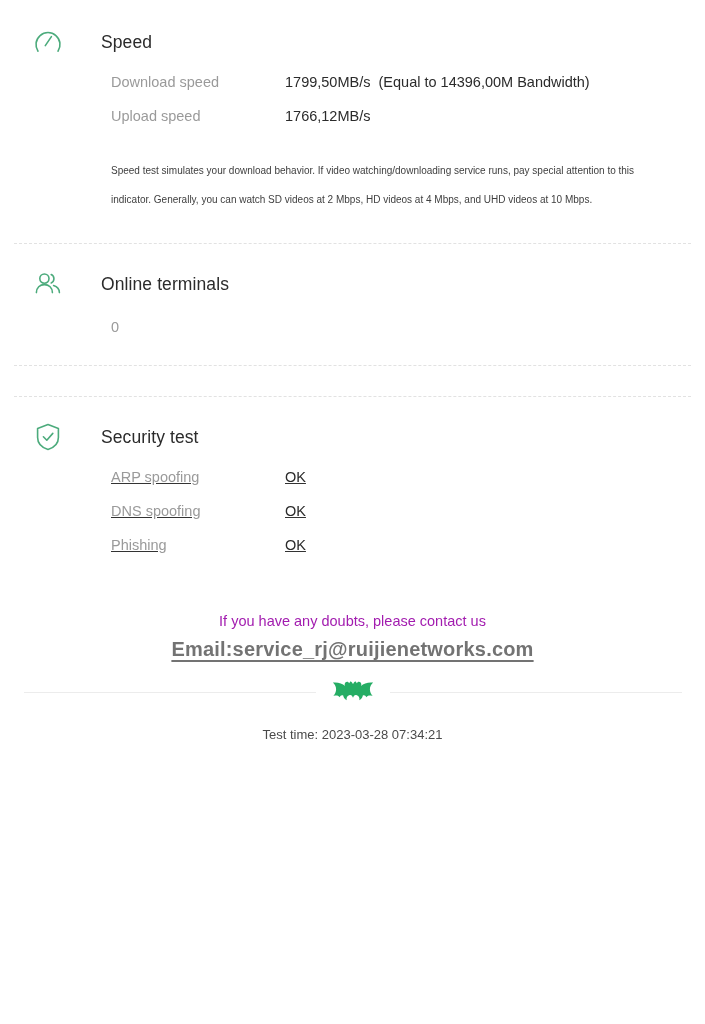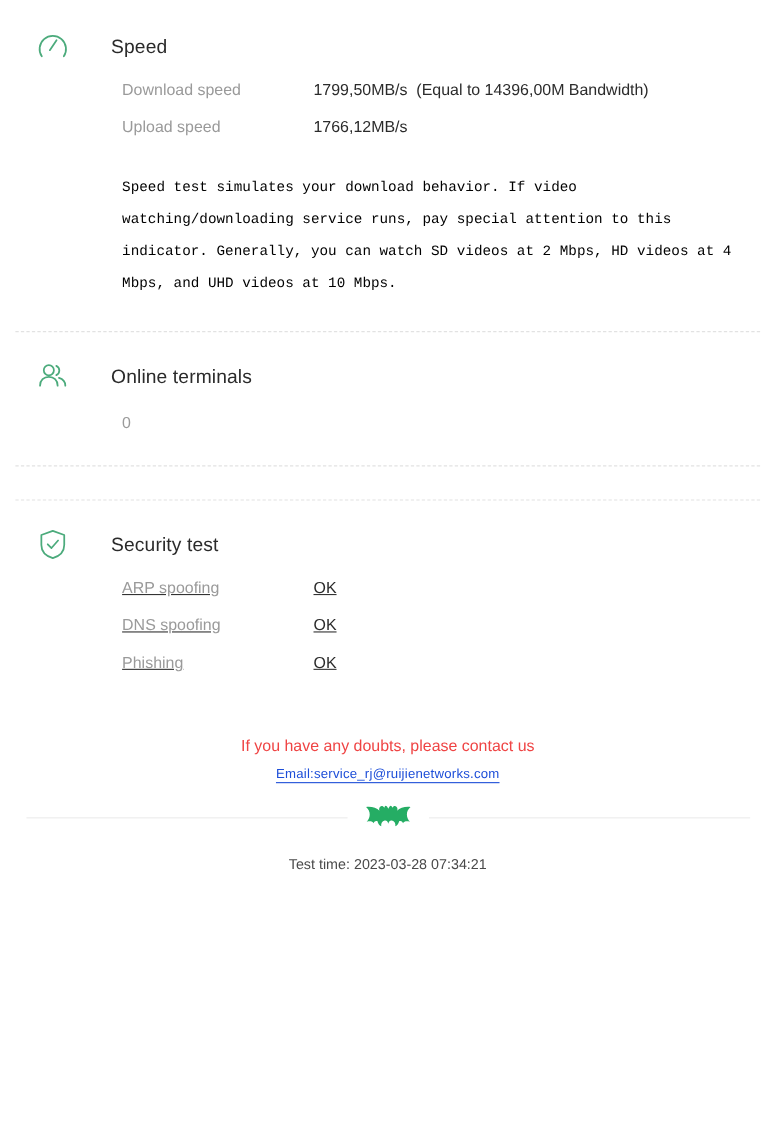--- a/index.html
+++ b/index.html
@@ -69,50 +69,50 @@
   .single-value {
     margin-left: 93px;
     font-size: 14.5px;
     color: #9a9a9a;
     padding-top: 11px;
   }
 
   .desc {
     margin-left: 93px;
     margin-right: 18px;
-    font-size: 13px;
+    font-size: 10px;
     line-height: 29px;
-    color: #000000;
+    color: #404040;
     padding-top: 14px;
     max-width: 580px;
-    font-family: Liberation Mono, monospace;
   }
 
   
   .divider-dashed {
     height: 0;
     border-top: 1px dashed #e2e2e2;
     margin: 0 14px;
   }
 
   
   .footer {
     text-align: center;
   }
   .contact-line {
     font-size: 14.5px;
-    color: #ef4444;
+    color: #a21caf;
   }
   .email-link {
     display: inline-block;
-    font-size: 12px;
-    color: #1d4ed8;
+    font-size: 20px;
+    color: #737373;
     text-decoration: underline;
     text-underline-offset: 4px;
     letter-spacing: .2px;
+    font-weight: bold;
   }
   .logo-row {
     display: flex;
     align-items: center;
     justify-content: center;
     gap: 0;
   }
   .logo-rule {
     height: 1px;
     background: #ececec;

